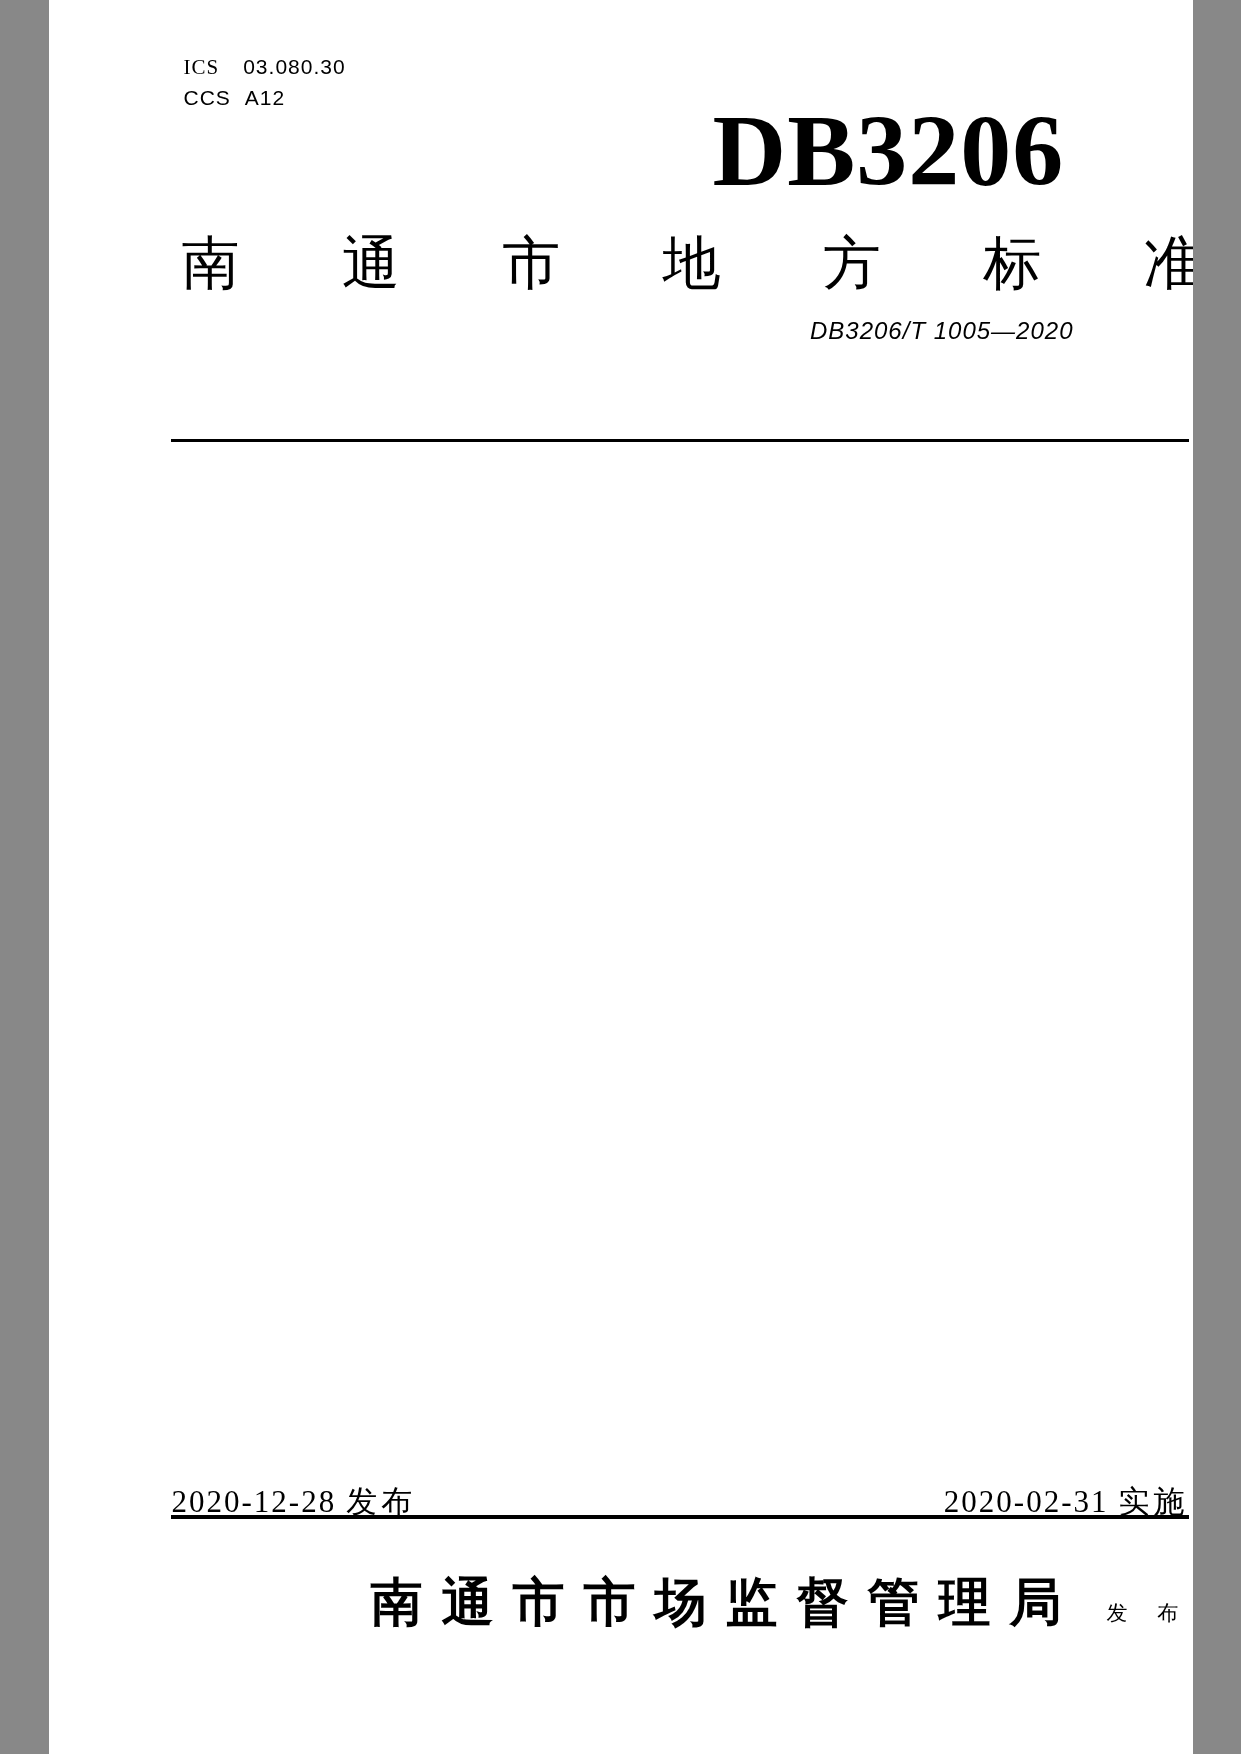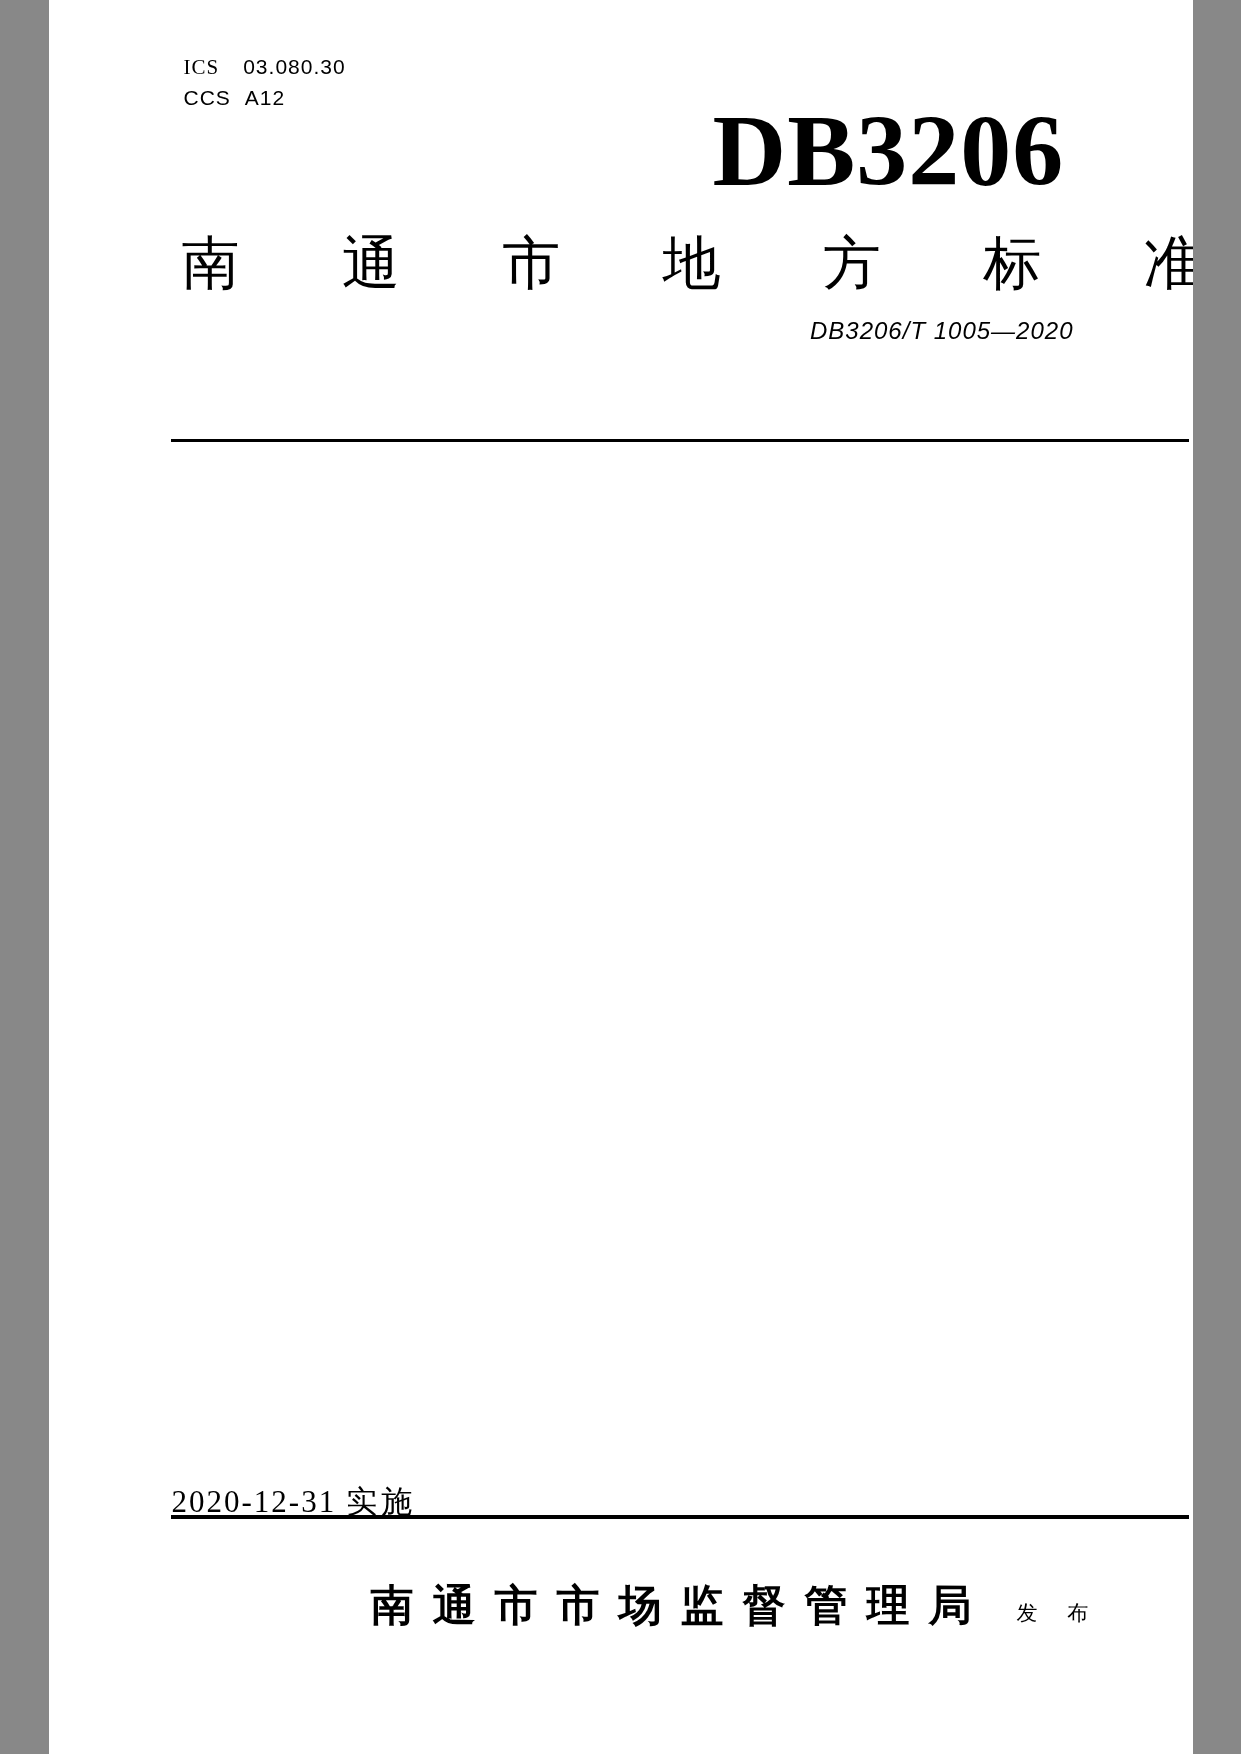--- a/index.html
+++ b/index.html
@@ -71,21 +71,21 @@
   .rule-bottom {
     position: absolute; left: 122px; top: 1515px;
     width: 1018px; height: 4px; background: #000;
   }
   
   .issuer-row {
     position: absolute; left: 322px; top: 1566px;
     display: flex; align-items: baseline; white-space: nowrap;
   }
   .issuer-name {
-    font-size: 43px; font-weight: bold; letter-spacing: 19px; line-height: 1;
+    font-size: 52px; font-weight: bold; letter-spacing: 19px; line-height: 1;
   }
   .publish-label {
     font-size: 21px; font-weight: 500; letter-spacing: 12px;
     margin-left: 26px; line-height: 1; margin-top: 36px;
   }
 </style>
 </head>
 <body>
 
 <div id="page">
@@ -111,21 +111,24 @@
   </div>
 
   <div class="std-number">DB3206/T 1005—2020</div>
 
   <div class="rule-top"></div>
 
 
 
   <div class="dates-row">
     <div>
-      <span>2020-12-31</span><span class="cjk">实施</span>
+      <span>2020-12-28</span><span class="cjk">发布</span>
+    </div>
+    <div>
+      <span>2020-02-31</span><span class="cjk">实施</span>
     </div>
   </div>
 
   <div class="rule-bottom"></div>
 
   <div class="issuer-row">
     <span class="issuer-name">南通市市场监督管理局</span>
     <span class="publish-label">发 布</span>
   </div>
 

